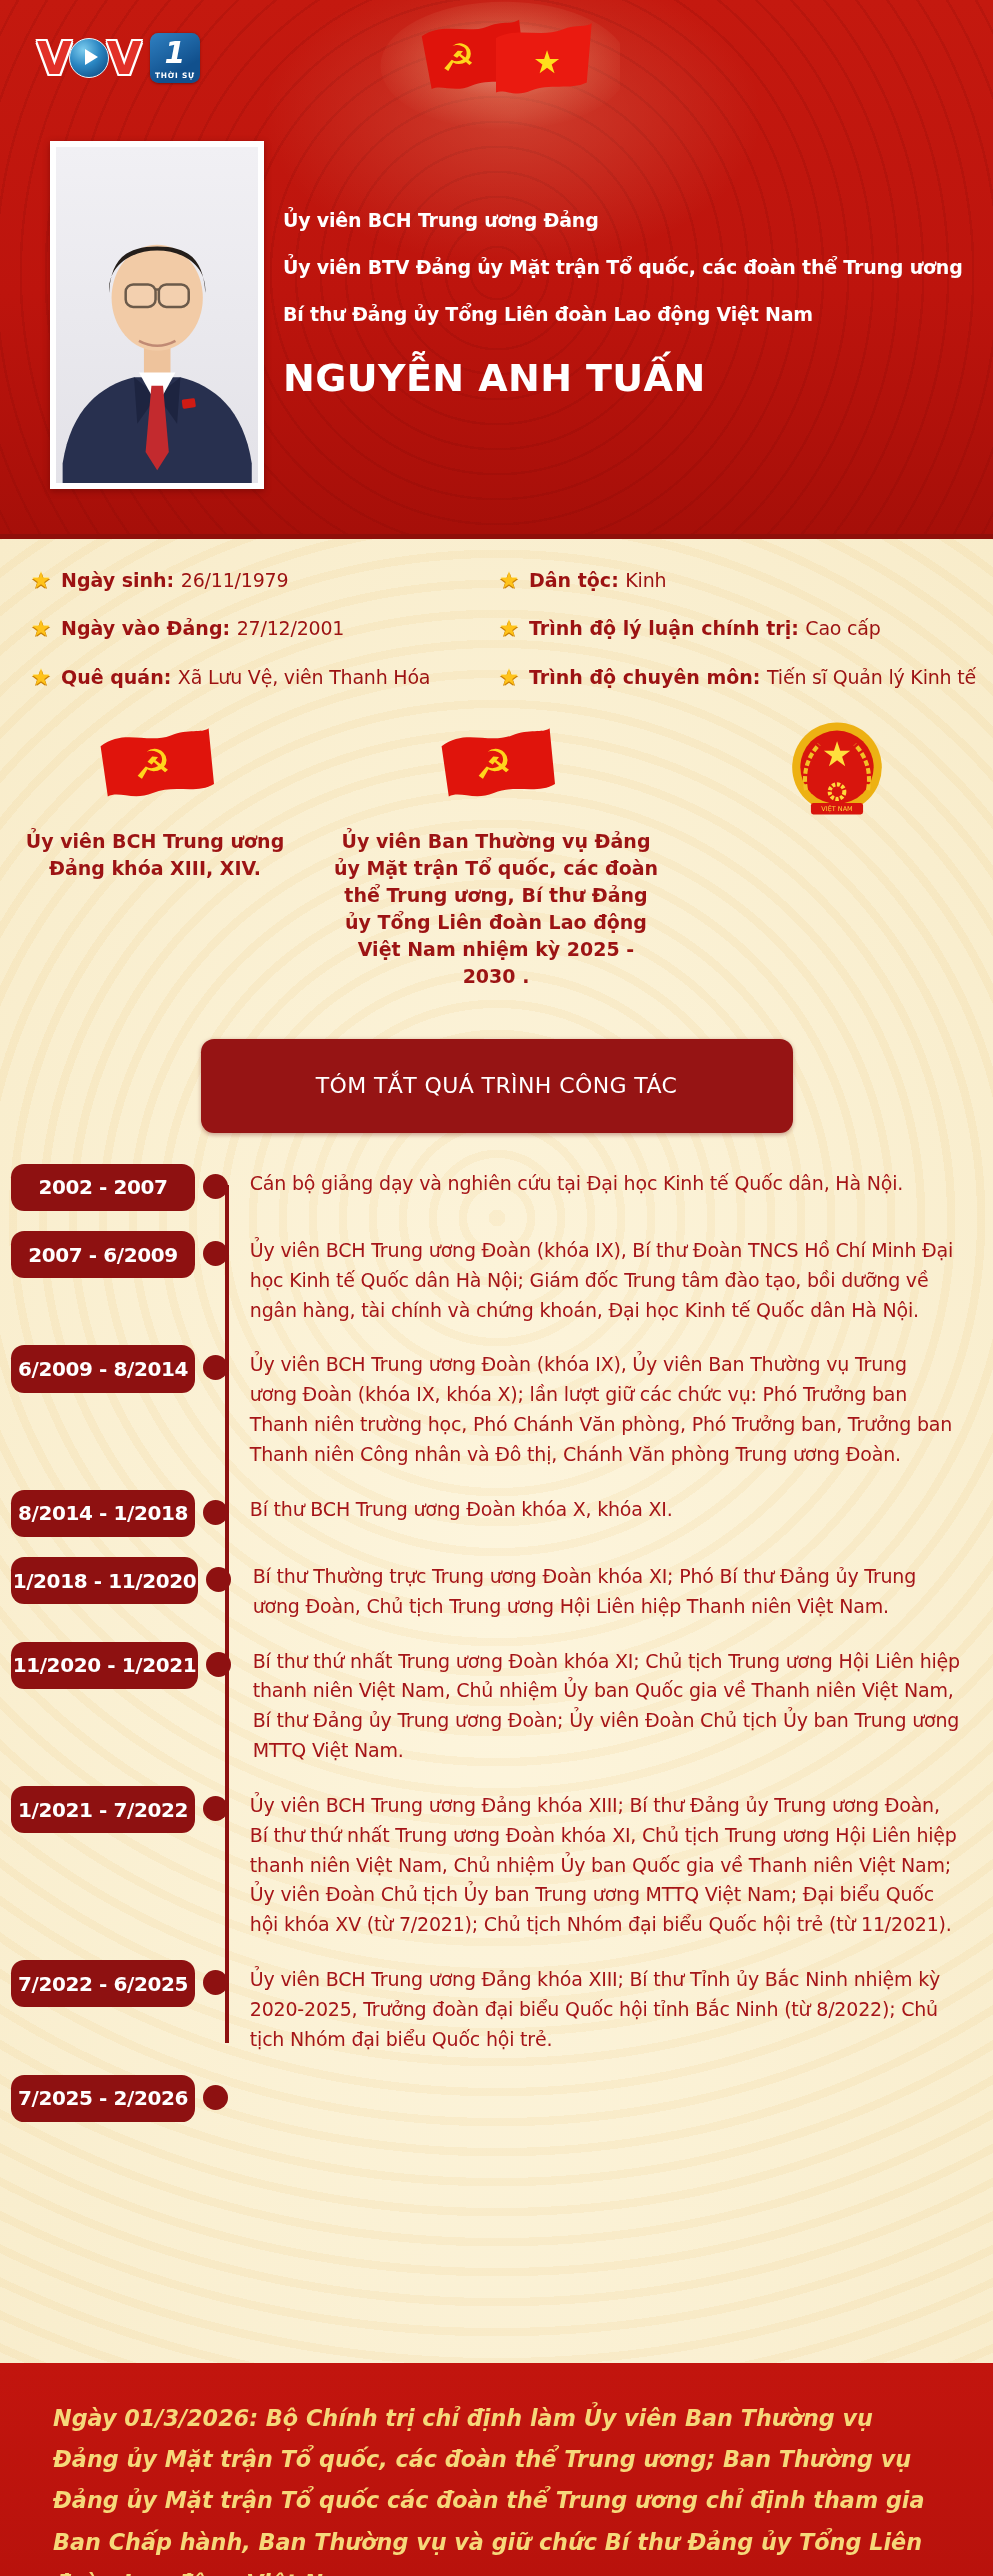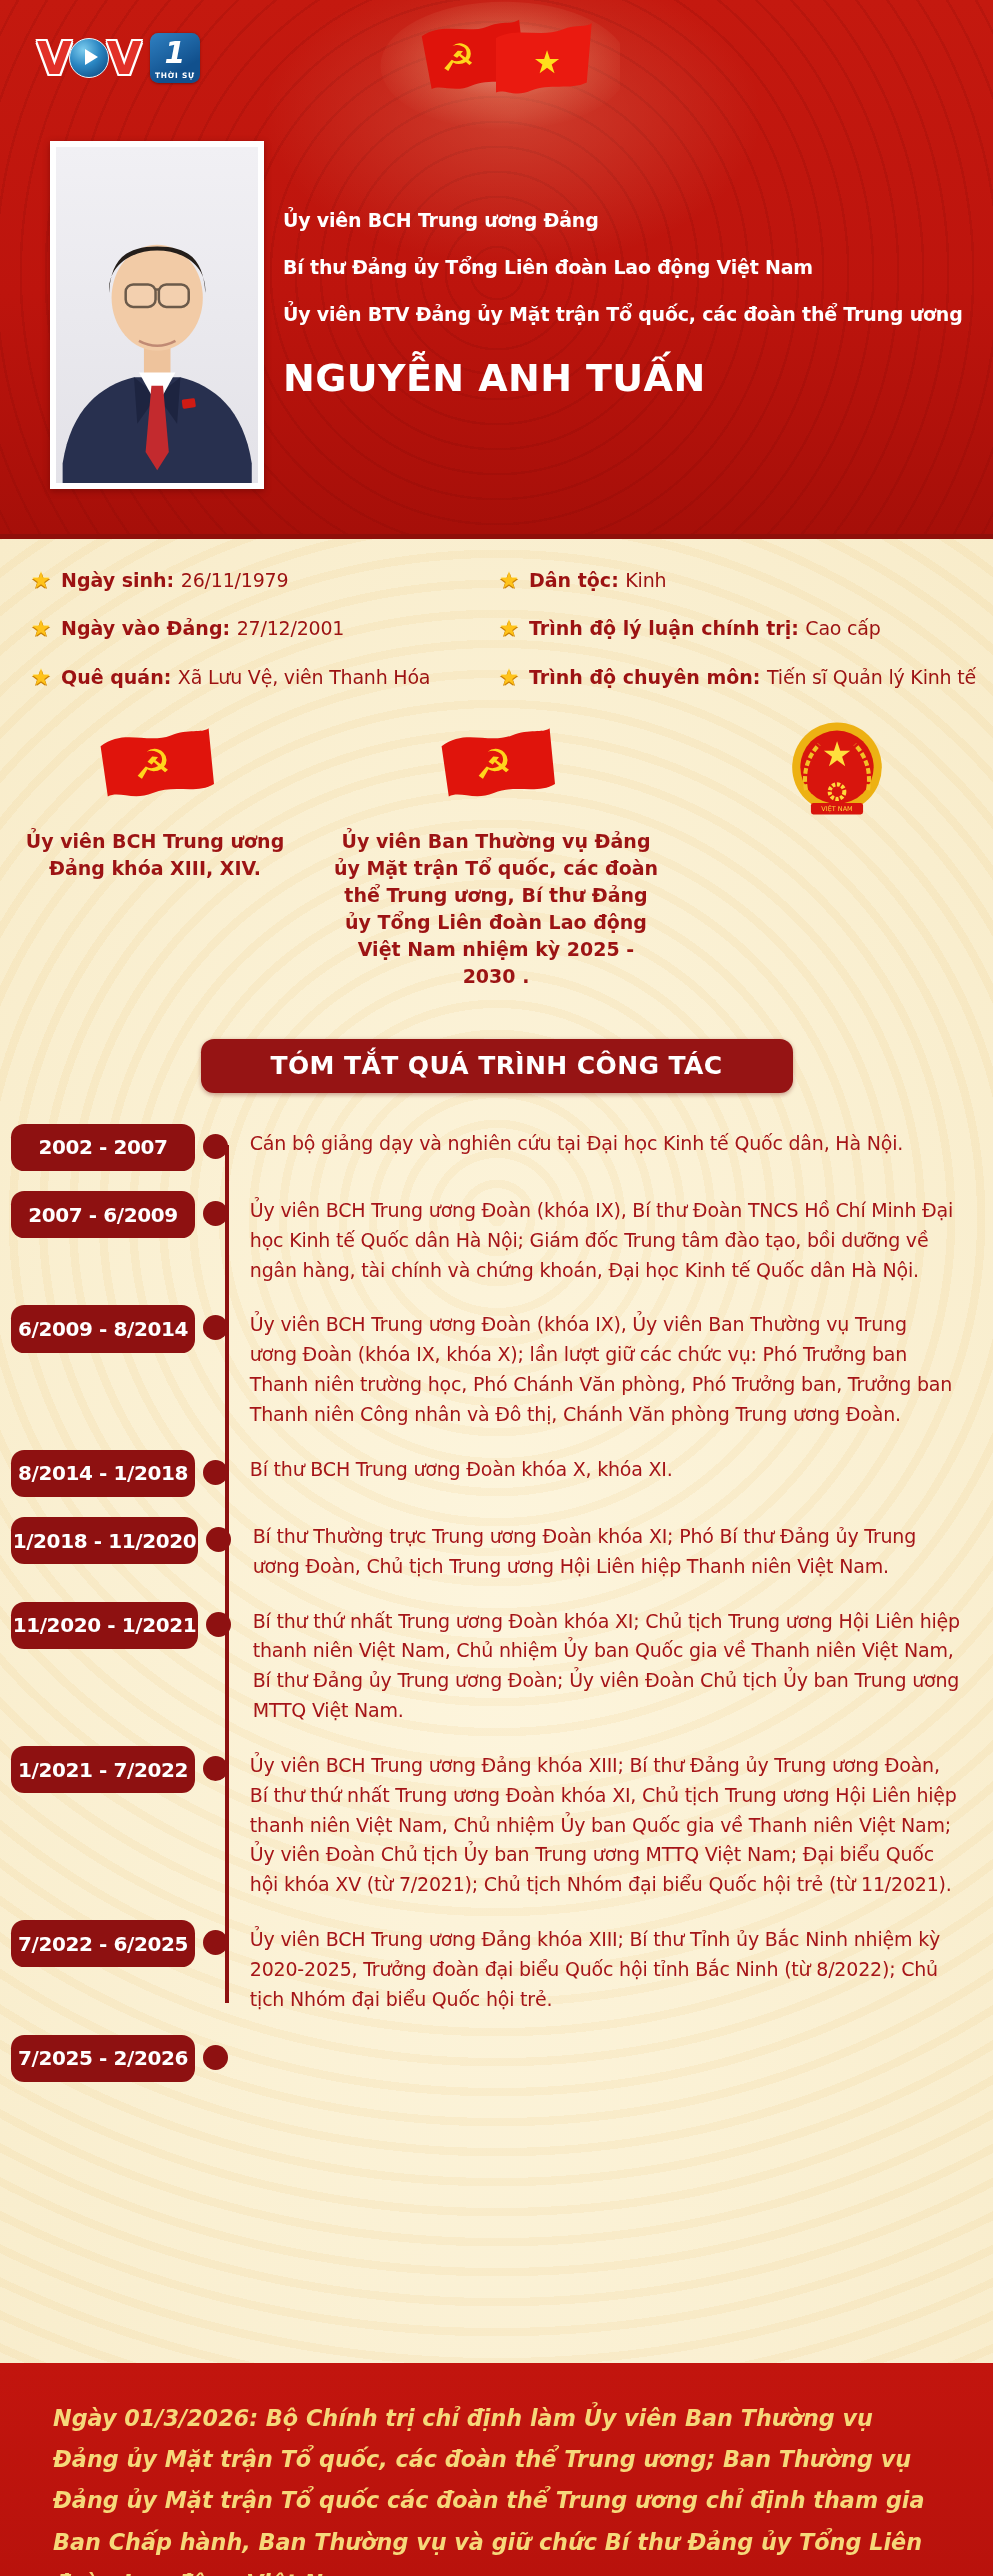--- a/index.html
+++ b/index.html
@@ -90,23 +90,23 @@
   .role-text{
     font-size:19px;font-weight:700;color:#9c1414;line-height:1.42;margin-top:5px;
   }
   .role:nth-child(1) .role-text{width:273px;}
   .role:nth-child(2) .role-text{width:333px;}
   .role:nth-child(3) .role-text{width:248px;}
 
   
   .timeline-section{flex:1 1 auto;overflow:hidden;padding-top:21.5px;}
   .banner{
-    width:592px;height:54px;margin:0 auto;border-radius:13.2px;background:#961414;
+    width:592px;height:94px;margin:0 auto;border-radius:13.2px;background:#961414;
     display:flex;align-items:center;justify-content:center;
-    color:#fff;font-size:25px;font-weight:700;letter-spacing:0.4px;
+    color:#fff;font-size:22px;font-weight:400;letter-spacing:0.4px;
     box-shadow:0 1.7px 4.1px rgba(110,10,10,0.35);
   }
   .entries{position:relative;margin-top:31px;}
   .vline{position:absolute;left:225px;top:21.5px;bottom:79px;width:4.1px;background:#8e1111;}
   .entry{display:flex;align-items:flex-start;margin-bottom:20px;position:relative;}
   .period{
     flex:0 0 184px;margin-left:11px;background:#8e1111;border-radius:13.2px;
     color:#fff;font-size:20px;font-weight:700;text-align:center;
     padding:11.6px 1.7px;box-sizing:border-box;letter-spacing:-0.4px;white-space:nowrap;
   }
@@ -183,22 +183,22 @@
         <rect x="84" y="166" width="36" height="27" rx="9" fill="rgba(255,255,255,0.10)" stroke="#6b5a4a" stroke-width="3"></rect>
         <rect x="124" y="166" width="36" height="27" rx="9" fill="rgba(255,255,255,0.10)" stroke="#6b5a4a" stroke-width="3"></rect>
         <line x1="120" y1="172" x2="124" y2="172" stroke="#6b5a4a" stroke-width="3"></line>
         <path d="M100,234 Q122,246 144,234" stroke="#c08a74" stroke-width="3" fill="none"></path>
         <rect x="152" y="304" width="16" height="11" rx="2" fill="#cf1b14" transform="rotate(-8 160 309)"></rect>
       </svg>
     </div>
 
     <div class="titles">
       <div class="title-line">Ủy viên BCH Trung ương Đảng</div>
+      <div class="title-line">Ủy viên BTV Đảng ủy Mặt trận Tổ quốc, các đoàn thể Trung ương</div>
       <div class="title-line">Bí thư Đảng ủy Tổng Liên đoàn Lao động Việt Nam</div>
-      <div class="title-line">Ủy viên BTV Đảng ủy Mặt trận Tổ quốc, các đoàn thể Trung ương</div>
       <div class="person-name">NGUYỄN ANH TUẤN</div>
     </div>
   </section>
 
   <div class="body-cream">
 
     <section class="info-section">
       <div class="info-col">
         <div class="info-row">
           <span class="star">★</span>

